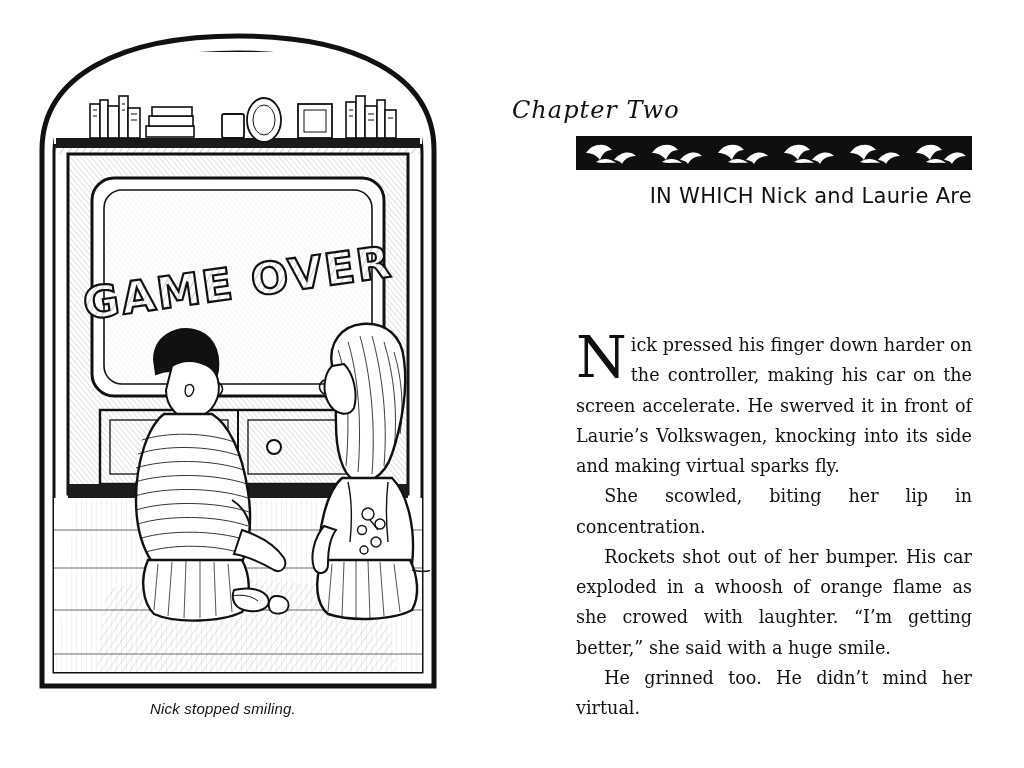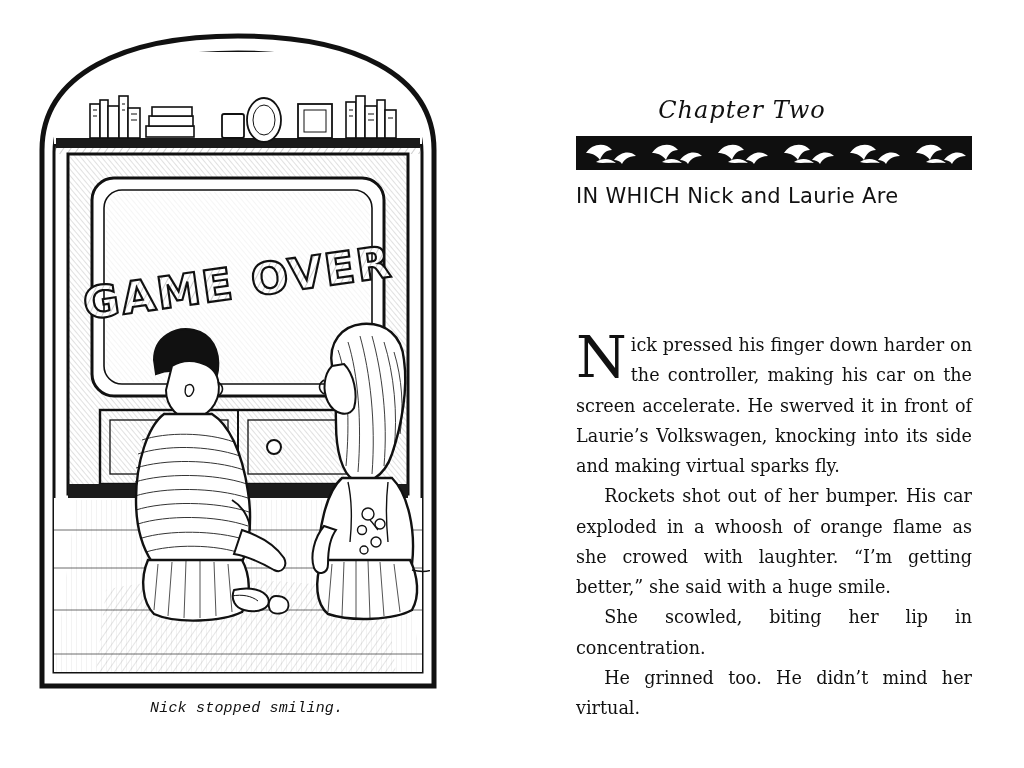--- a/index.html
+++ b/index.html
@@ -33,39 +33,39 @@
     top: 30px;
     width: 404px;
     height: 662px;
   }
   .illus-frame svg { display: block; }
   .caption {
     position: absolute;
     left: 150px;
     top: 700px;
     width: 300px;
-    font-family: Liberation Mono, monospace;
+    font-family: Liberation Sans, sans-serif;
     font-style: italic;
     font-size: 15px;
     letter-spacing: 0.2px;
     color: #111;
   }
 
   
   .right-page {
     position: relative;
     width: 512px;
     height: 768px;
   }
   .chapter-label {
     position: absolute;
     top: 96px;
     left: 0;
     width: 460px;
-    text-align: center;
+    text-align: left;
     font-family: "DejaVu Serif", serif;
     font-style: italic;
     font-size: 24px;
     letter-spacing: 1px;
     color: #111;
   }
   .ornament {
     position: absolute;
     top: 136px;
     left: 64px;
@@ -75,21 +75,21 @@
     border-top: 2px solid #0f0f0f;
     border-bottom: 2px solid #0f0f0f;
     overflow: hidden;
   }
   .ornament svg { display: block; }
   .chapter-title {
     position: absolute;
     top: 183px;
     left: 64px;
     width: 396px;
-    text-align: left;
+    text-align: right;
     font-family: "DejaVu Sans", sans-serif;
     font-size: 21px;
     line-height: 1.32;
     font-weight: 400;
     letter-spacing: 0.3px;
     color: #111;
   }
   .chapter-title .ln { display: block; }
 
   .body-text {
@@ -365,18 +365,18 @@
     </div>
 
     <div class="chapter-title">
       <span class="ln">IN WHICH Nick and Laurie Are</span>
     </div>
 
     <div class="body-text">
       <p class="dropcap-wrap">
         <span class="dropcap">N</span><span>ick pressed his finger down harder on the controller, making his car on the screen accelerate. He swerved it in front of Laurie’s Volkswagen, knocking into its side and making virtual sparks fly.</span>
       </p>
+      <p class="indent">She scowled, biting her lip in concentration.</p>
       <p class="indent">Rockets shot out of her bumper. His car exploded in a whoosh of orange flame as she crowed with laughter. “I’m getting better,” she said with a huge smile.</p>
-      <p class="indent">She scowled, biting her lip in concentration.</p>
       <p class="indent">He grinned too. He didn’t mind her virtual.</p>
     </div>
   </div>
 </div>
 
 </body></html>

